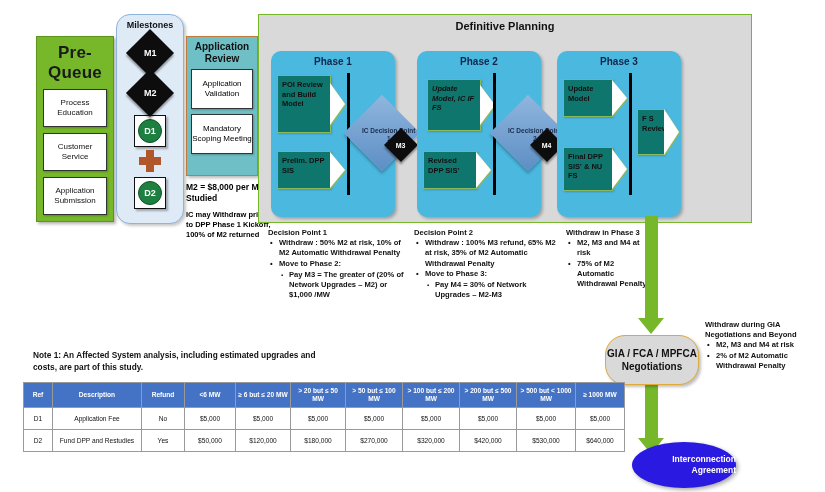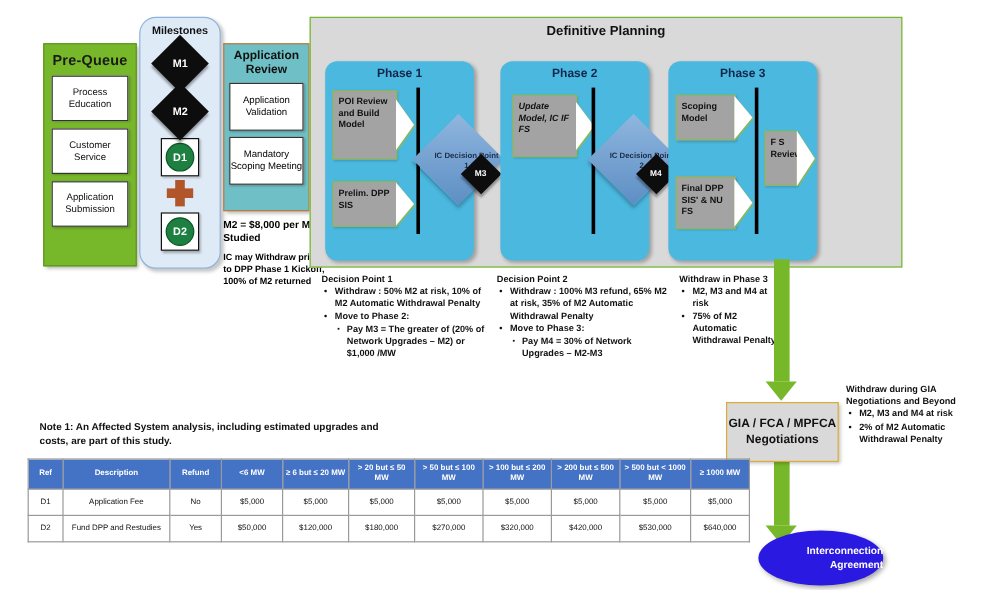--- a/index.html
+++ b/index.html
@@ -13,21 +13,21 @@
   }
   .abs{position:absolute;box-sizing:border-box;}
 
   
   #prequeue{
     left:36px;top:36px;width:78px;height:186px;
     background:#76b82a;border:1px solid #5f9320;
     box-shadow:2px 2px 3px rgba(0,0,0,.30);
   }
   #prequeue .title{
-    text-align:center;font-weight:bold;font-size:12px;color:#1a1a1a;
+    text-align:center;font-weight:bold;font-size:17px;color:#1a1a1a;
     padding-top:6px;letter-spacing:.2px;
   }
   .pqbox{
     margin:6px auto 0;width:62px;height:36px;background:#fff;
     border:1px solid #333;display:flex;align-items:center;justify-content:center;
     text-align:center;font-size:8px;line-height:1.25;color:#111;
     box-shadow:1px 1px 2px rgba(0,0,0,.25);
   }
 
   
@@ -90,21 +90,21 @@
     box-shadow:2px 2px 3px rgba(0,0,0,.25);
   }
   .phase .ptitle{text-align:center;font-weight:bold;font-size:10px;color:#10264a;padding-top:5px;}
   #phase1{left:12px;width:124px;}
   #phase2{left:158px;width:124px;}
   #phase3{left:298px;width:124px;}
 
   .vbar{position:absolute;width:2.5px;background:#000;}
 
   .arrow{
-    position:absolute;background:#a3a3a3;border:1px solid #8ab95b;
+    position:absolute;background:#0f766e;border:1px solid #8ab95b;
     box-sizing:border-box;font-size:7.5px;line-height:1.28;font-weight:bold;color:#111;
     padding:4px 4px 4px 4px;
     box-shadow:1px 1px 2px rgba(0,0,0,.2);
   }
   .arrow::after{
     content:"";position:absolute;right:-15px;top:50%;transform:translateY(-50%);
     width:0;height:0;border-top:var(--h) solid transparent;border-bottom:var(--h) solid transparent;
     border-left:15px solid #fff;
     filter:drop-shadow(1px 1px 0 #8ab95b);
   }
@@ -133,21 +133,21 @@
   .dpnote ul ul{padding-left:10px;margin-top:1px;}
   .dpnote ul ul li::before{content:"▪";font-size:6px;left:-8px;top:1px;}
 
   
   .gshaft{position:absolute;background:#76b82a;width:13px;}
   .ghead{position:absolute;width:0;height:0;border-left:13px solid transparent;border-right:13px solid transparent;border-top:16px solid #76b82a;}
 
   
   #gia{
     left:605px;top:335px;width:94px;height:50px;background:#d9d9d9;
-    border:1.5px solid #e0a93a;border-radius:0;
+    border:1.5px solid #e0a93a;border-radius:20px;
     display:flex;align-items:center;justify-content:center;text-align:center;
     font-size:10px;font-weight:bold;line-height:1.3;color:#111;
     box-shadow:2px 2px 3px rgba(0,0,0,.25);
   }
   #gianote{left:705px;top:320px;width:115px;font-size:7.6px;line-height:1.34;font-weight:bold;}
 
   
   #ia{
     left:632px;top:442px;width:104px;height:46px;border-radius:50%;
     background:#2a19e0;display:flex;align-items:center;justify-content:center;text-align:right;
@@ -218,32 +218,33 @@
       <span>IC Decision Point 1</span>
     </div>
   </div>
   <div class="mdiam" style="left:130px;top:118px;">
     <span>M3</span>
   </div>
 
   <div class="phase" id="phase2">
     <div class="ptitle">Phase 2</div>
     <div class="arrow" style="--h:20px;left:10px;top:28px;width:54px;height:52px;font-style:italic;">Update Model, IC IF FS</div>
+    <div class="arrow" style="--h:18px;left:6px;top:100px;width:54px;height:38px;">Revised DPP SIS'</div>
     <div class="vbar" style="left:76px;top:22px;height:122px;"></div>
     <div class="icdp" style="left:84px;top:55px;">
       <span>IC Decision Point 2</span>
     </div>
   </div>
   <div class="mdiam" style="left:276px;top:118px;">
     <span>M4</span>
   </div>
 
   <div class="phase" id="phase3">
     <div class="ptitle">Phase 3</div>
-    <div class="arrow" style="--h:18px;left:6px;top:28px;width:50px;height:38px;">Scoping Model</div>
+    <div class="arrow" style="--h:18px;left:6px;top:28px;width:50px;height:38px;">Update Model</div>
     <div class="arrow" style="--h:20px;left:6px;top:96px;width:50px;height:44px;">Final DPP SIS' &amp; NU FS</div>
     <div class="vbar" style="left:72px;top:22px;height:122px;"></div>
     <div class="arrow" style="--h:23px;left:80px;top:58px;width:28px;height:46px;">F S Review</div>
   </div>
 </div>
 
 <div class="abs dpnote" id="dp1note" style="left:268px;top:228px;width:142px;">
   <div class="h">Decision Point 1</div>
   <ul>
     <li>Withdraw : 50% M2 at risk, 10% of M2 Automatic Withdrawal Penalty</li>

